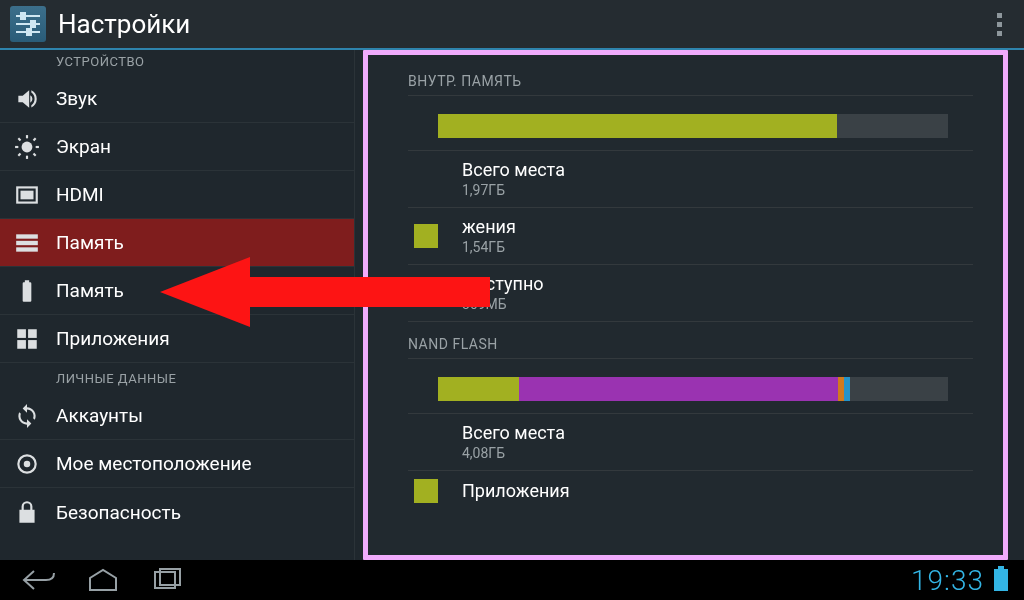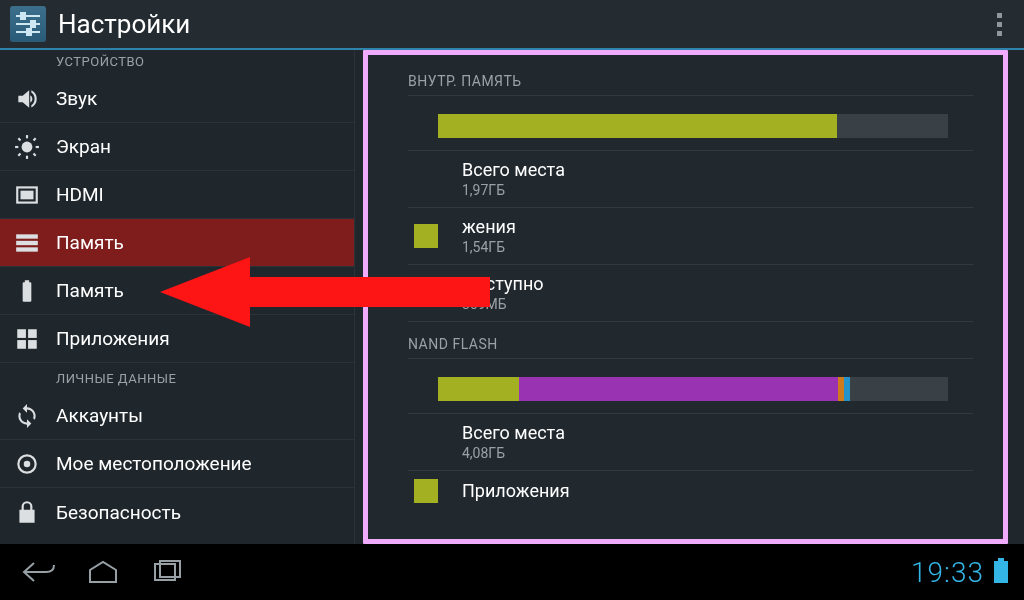--- a/index.html
+++ b/index.html
@@ -32,21 +32,21 @@
   .detail .bar-outer { width: 510px; height: 24px; background: #3a4146; display: flex; overflow: hidden; }
   .detail .seg { height: 100%; }
   .detail .stat { display: flex; align-items: center; padding: 8px 0 8px 6px; border-bottom: 1px solid #33393d; }
   .detail .stat .swatch { width: 24px; height: 24px; margin-right: 24px; }
   .detail .stat .texts { display: flex; flex-direction: column; }
   .detail .stat .label { font-size: 18px; color: #ffffff; line-height: 22px; }
   .detail .stat .value { font-size: 14px; color: #9aa2a6; line-height: 18px; }
   
   .arrow-annot { position: absolute; top: 202px; left: 160px; pointer-events: none; }
   
-  .sysbar { height: 56px; background: #000; display: flex; align-items: center; padding: 0 16px; }
+  .sysbar { height: 40px; background: #000; display: flex; align-items: center; padding: 0 16px; }
   .sysbar .navbtn { width: 46px; height: 30px; margin-right: 18px; display: flex; align-items: center; justify-content: center; }
   .sysbar .navbtn svg { stroke: #97a0a5; fill: none; stroke-width: 2; }
   .sysbar .spacer { flex: 1; }
   .sysbar .clock { font-size: 28px; color: #33b5e5; font-weight: 300; letter-spacing: 1px; margin-right: 10px; }
   .sysbar .batt { width: 14px; height: 22px; background: #33b5e5; position: relative; }
   .sysbar .batt::before { content: ""; position: absolute; top: -3px; left: 4px; width: 6px; height: 3px; background: #33b5e5; }
 </style>
 </head>
 <body>
 

